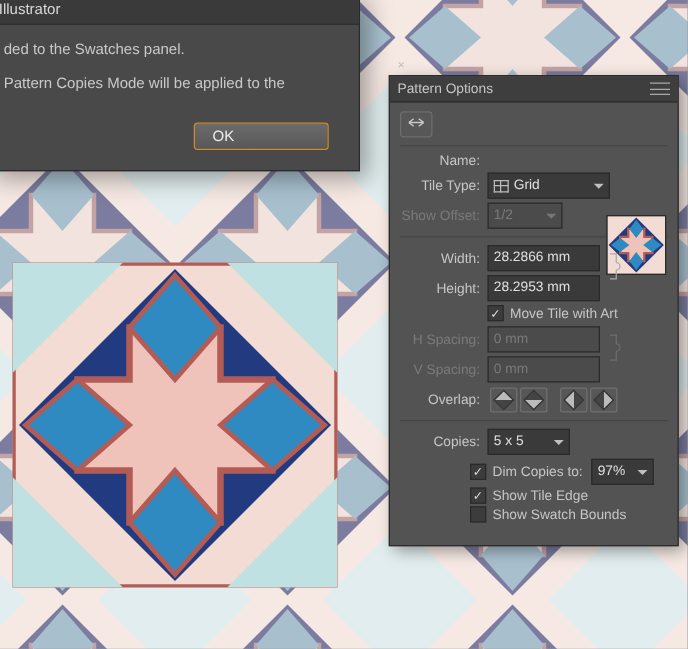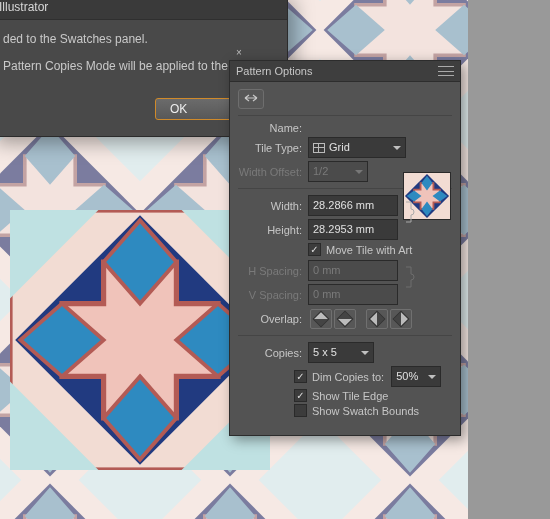--- a/index.html
+++ b/index.html
@@ -6,21 +6,21 @@
     margin: 0;
     padding: 0;
     width: 550px;
     height: 519px;
     font-family: "Helvetica Neue", Arial, sans-serif;
     overflow: hidden;
     background: #999;
   }
   .viewport {
     position: relative;
-    width: 468px;
+    width: 550px;
     height: 519px;
     overflow: hidden;
   }
   
   .bg {
     position: absolute;
     left: -40px;
     top: -60px;
     width: 700px;
     height: 700px;
@@ -437,21 +437,21 @@
       <div class="row">
         <span class="lbl">Tile Type:</span>
         <div class="select" style="width:88px">
           <span class="grid-icon"></span>
           <span style="flex:1">Grid</span>
           <span class="caret"></span>
         </div>
       </div>
 
       <div class="row">
-        <span class="lbl dis">Width Offset:</span>
+        <span class="lbl dis">Show Offset:</span>
         <div class="select dis" style="width:50px">
           <span>1/2</span>
           <span class="caret" style="border-top-color:#777"></span>
         </div>
       </div>
 
       
       <div class="preview">
         <svg viewBox="0 0 100 100">
           <rect width="100" height="100" fill="#f2dcd3"></rect>
@@ -522,21 +522,21 @@
         <div class="select" style="width:56px">
           <span>5 x 5</span>
           <span class="caret"></span>
         </div>
       </div>
 
       <div class="chk left">
         <div class="box">✓</div>
         <span>Dim Copies to:</span>
         <div class="select" style="width:40px; margin-left:2px">
-          <span>50%</span>
+          <span>97%</span>
           <span class="caret"></span>
         </div>
       </div>
 
       <div class="chk left">
         <div class="box">✓</div>
         <span>Show Tile Edge</span>
       </div>
       <div class="chk left">
         <div class="box"></div>

